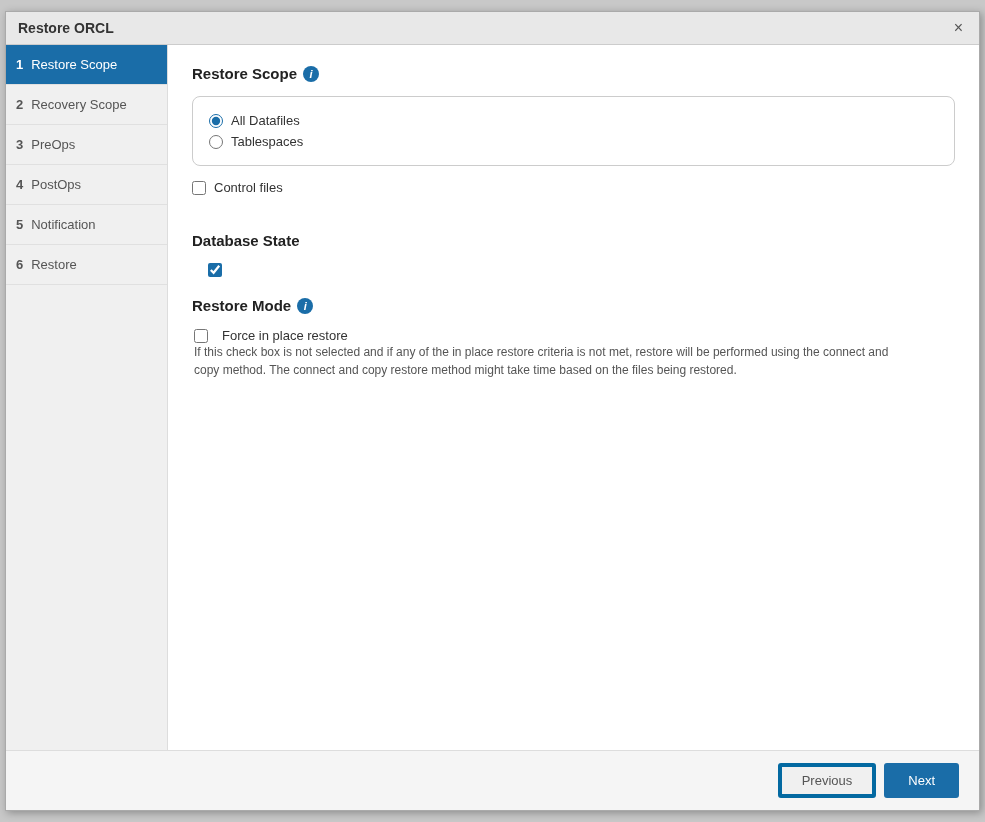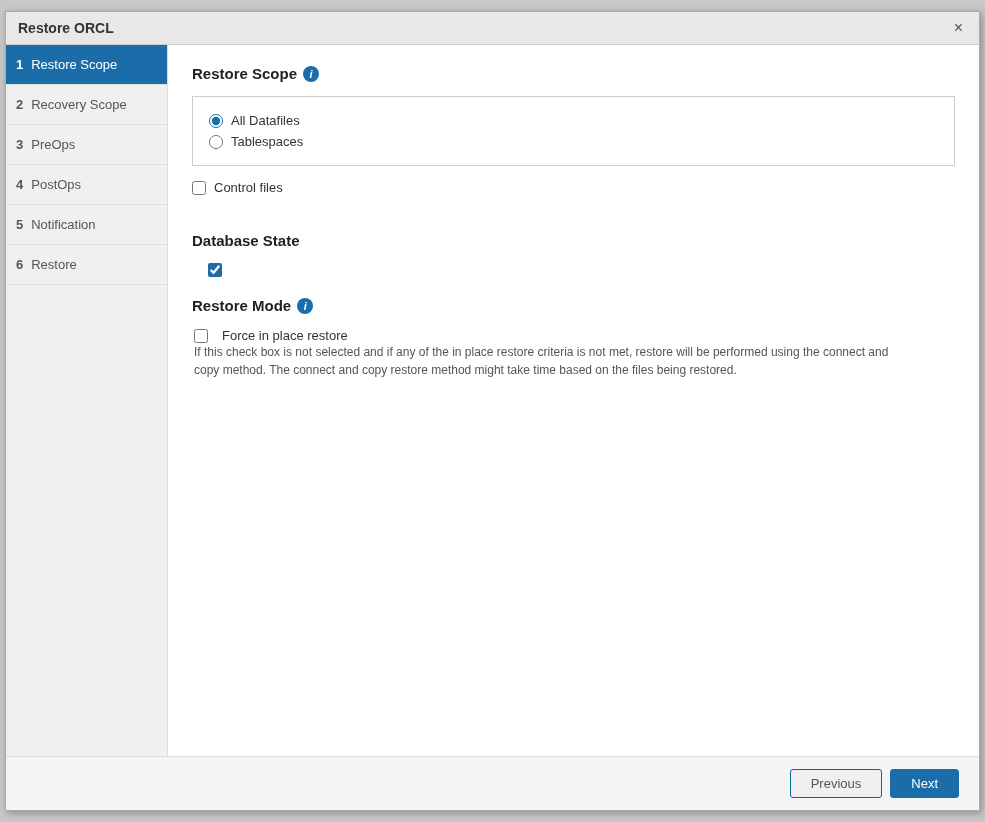--- a/index.html
+++ b/index.html
@@ -106,21 +106,21 @@
       color: #fff;
       border-radius: 50%;
       font-size: 11px;
       font-style: italic;
       font-weight: bold;
       cursor: pointer;
       flex-shrink: 0;
     }
     .radio-group {
       border: 1px solid #ccc;
-      border-radius: 0;
+      border-radius: 8px;
       padding: 10px 16px;
       margin-bottom: 14px;
     }
     .radio-option {
       display: flex;
       align-items: center;
       gap: 8px;
       margin: 6px 0;
       cursor: pointer;
     }
@@ -186,21 +186,21 @@
       padding: 12px 20px;
       display: flex;
       justify-content: flex-end;
       gap: 8px;
       background: #f5f5f5;
       flex-shrink: 0;
     }
     .btn {
       padding: 6px 20px;
       font-size: 13px;
-      border: 1px solid #0369a1;
+      border: 4px solid #0369a1;
       border-radius: 3px;
       cursor: pointer;
     }
     .btn-default {
       background: #f0f0f0;
       color: #555;
     }
     .btn-primary {
       background: #1a6da8;
       color: #fff;

